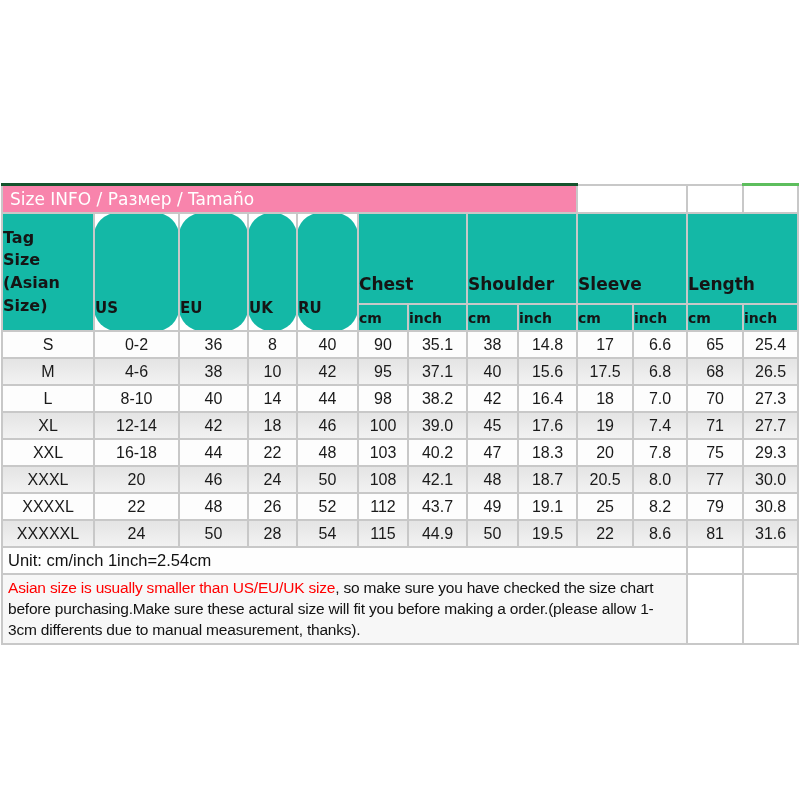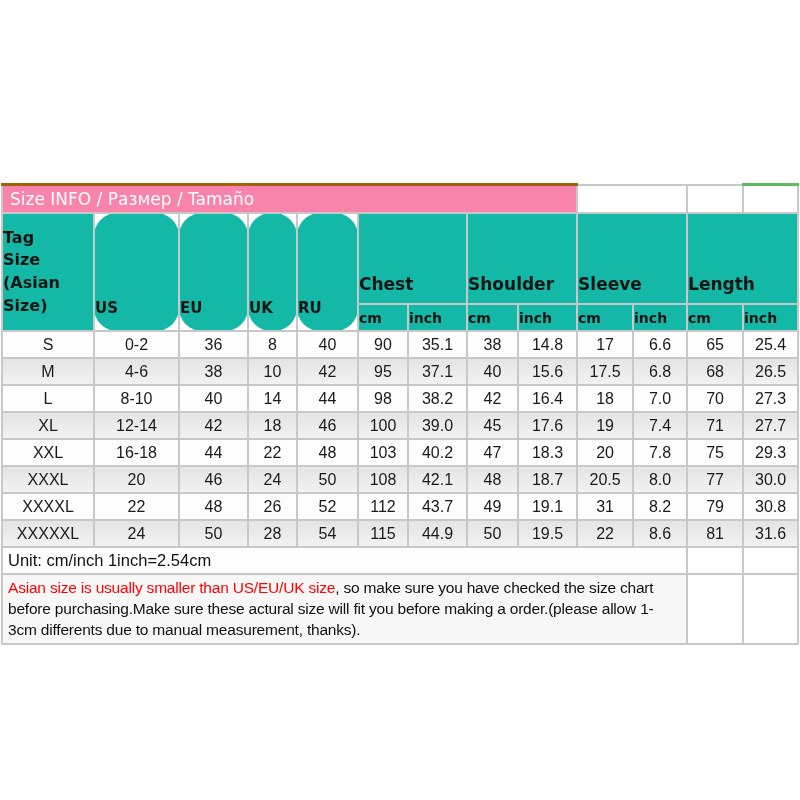--- a/index.html
+++ b/index.html
@@ -3,21 +3,21 @@
 <meta charset="utf-8">
 <style>
   html,body{margin:0;padding:0;background:#ffffff;}
   body{width:800px;height:800px;position:relative;overflow:hidden;
        font-family:"Liberation Sans",sans-serif;}
   .sheet{position:absolute;left:1px;top:183px;width:797px;}
   table{border-collapse:collapse;table-layout:fixed;width:797px;}
   td{border:2px solid #C8C8C8;overflow:hidden;padding:0;}
 
   
-  .title-pink{background:#F884AC;border-top:3px solid #a16207;color:#FFFFFF;
+  .title-pink{background:#F884AC;border-top:3px solid #14532d;color:#FFFFFF;
     font:17px "DejaVu Sans",sans-serif;text-align:left;padding:2px 0 3px 7px;height:21px;}
   .title-empty{background:#FFFFFF;}
   .green-top{border-top:3px solid #5DBE5D;}
 
   
   .hdr{background:#14b8a6;font-family:"DejaVu Sans",sans-serif;font-weight:bold;
        color:#151515;text-align:left;margin-top:37px;}
   .tag-hdr{font-size:16px;line-height:1.42;white-space:pre-line;vertical-align:middle;}
   .size-hdr{font-size:15px;vertical-align:bottom;padding-bottom:13px;border-radius:23px;}
   .group-hdr{font-size:17px;vertical-align:bottom;padding-bottom:9px;height:80px;}
@@ -186,21 +186,21 @@
         <tr>
     <td class="c">XXXXL</td>
     <td class="c">22</td>
     <td class="c">48</td>
     <td class="c">26</td>
     <td class="c">52</td>
     <td class="c">112</td>
     <td class="c">43.7</td>
     <td class="c">49</td>
     <td class="c">19.1</td>
-    <td class="c">31</td>
+    <td class="c">25</td>
     <td class="c">8.2</td>
     <td class="c">79</td>
     <td class="c">30.8</td>
   </tr>
         <tr class="alt">
     <td class="c">XXXXXL</td>
     <td class="c">24</td>
     <td class="c">50</td>
     <td class="c">28</td>
     <td class="c">54</td>

